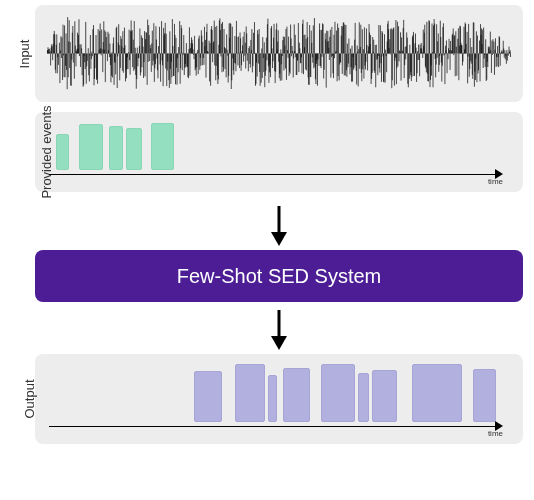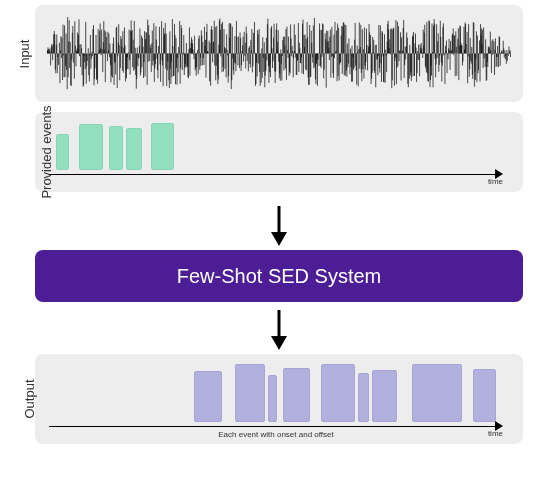--- a/index.html
+++ b/index.html
@@ -203,17 +203,16 @@
         <div class="ev ev-out" style="left: 60%; width: 7.5%; height: 96%;"></div>
         <div class="ev ev-out" style="left: 68%; width: 2.5%; height: 82%;"></div>
         <div class="ev ev-out" style="left: 71.2%; width: 5.5%; height: 86%;"></div>
         <div class="ev ev-out" style="left: 80%; width: 11%; height: 96%;"></div>
         <div class="ev ev-out" style="left: 93.5%; width: 5%; height: 88%;"></div>
       </div>
     <div class="axis">
       <div class="axis-line"></div>
       <div class="axis-arrow"></div>
       <div class="axis-label">time</div>
-      <div class="axis-caption">Each event with onset and offset</div>
     </div>
   </div>
 
 </div>
 
 </body></html>

